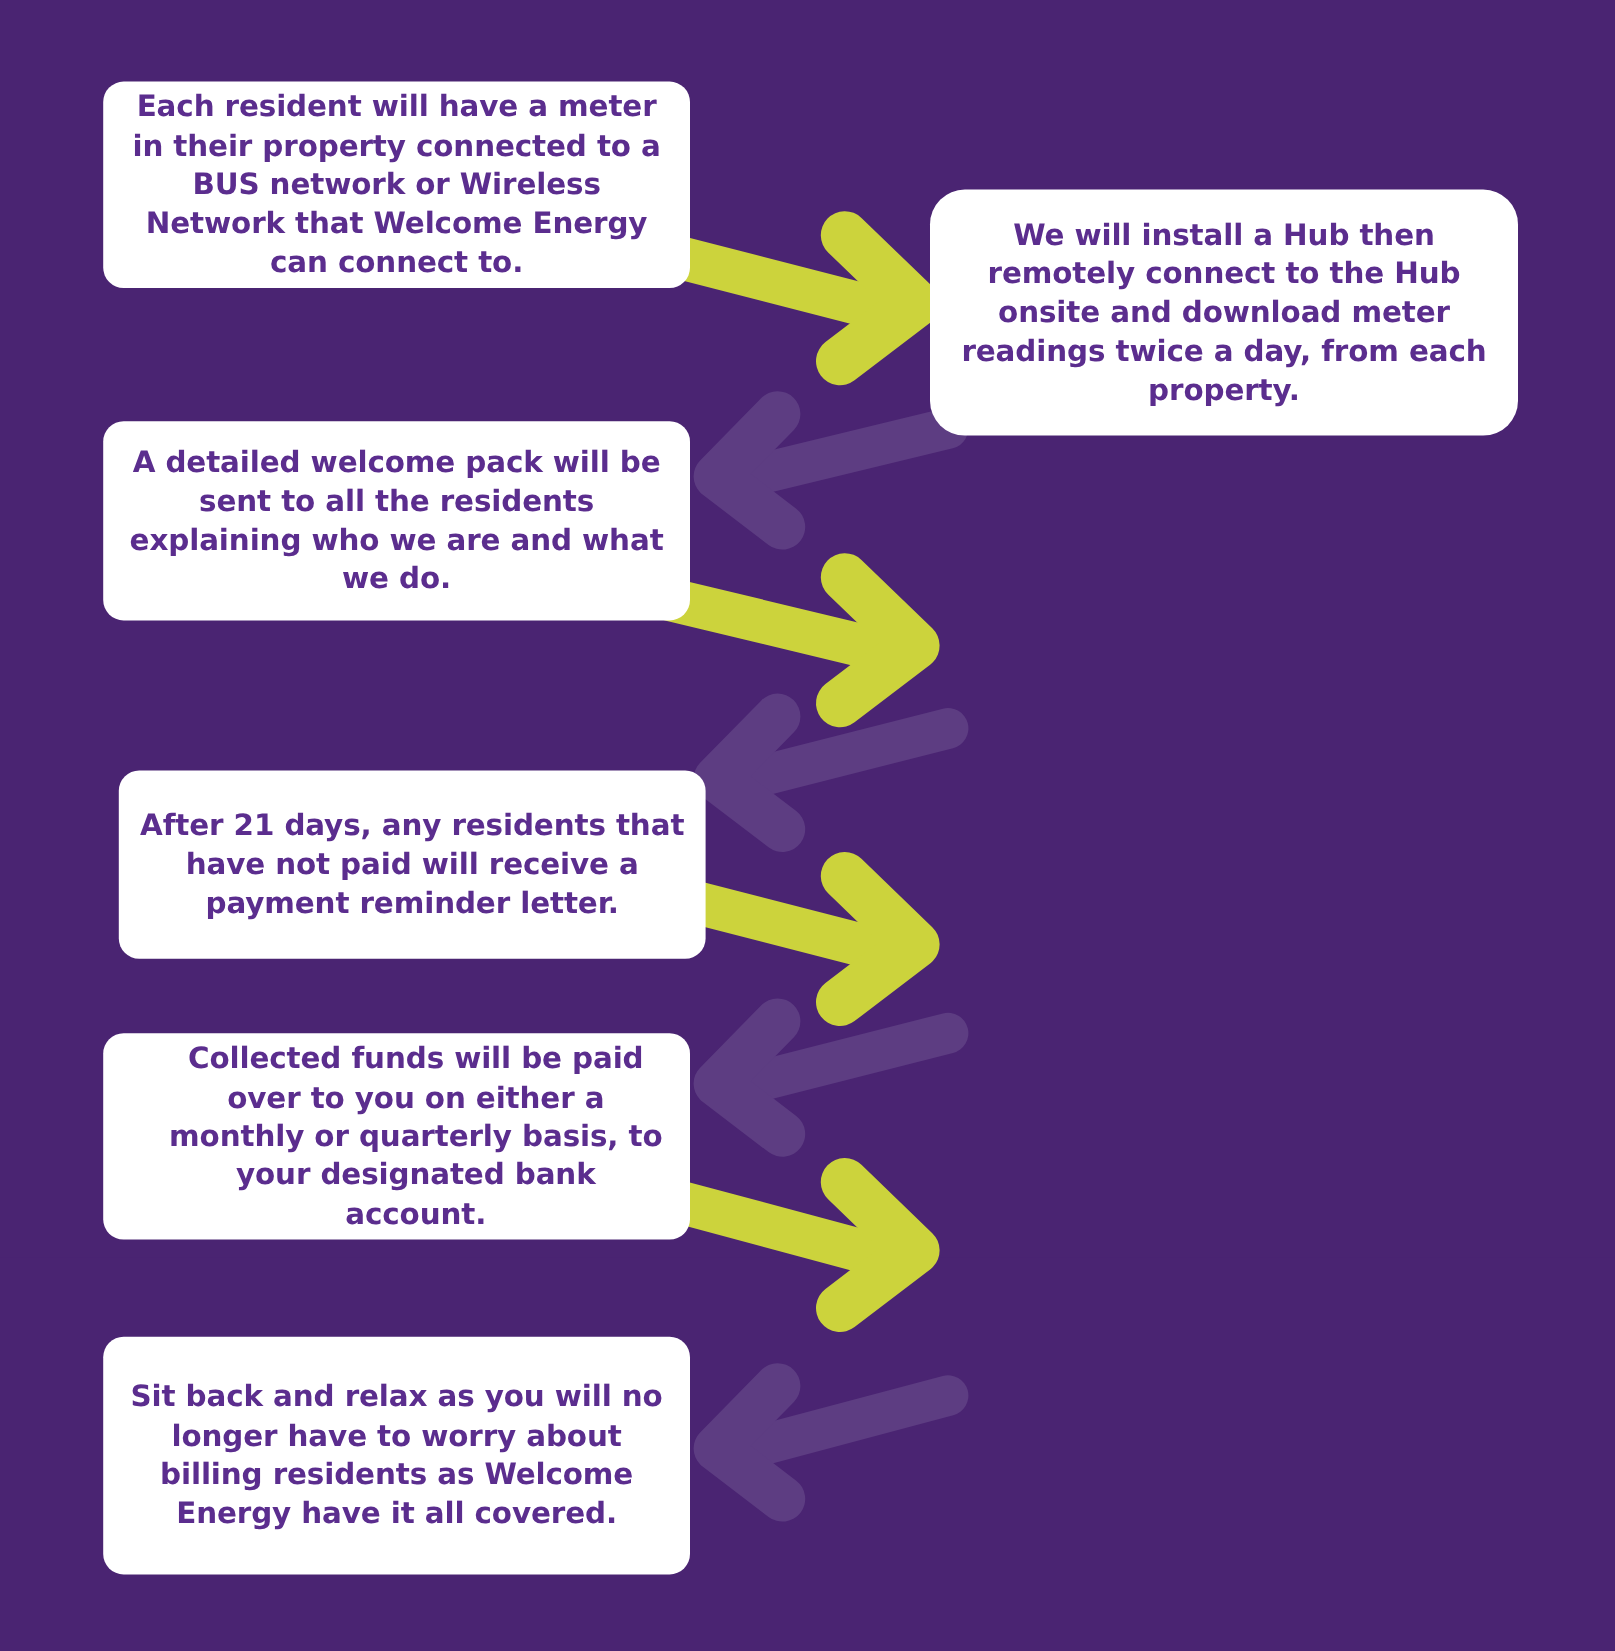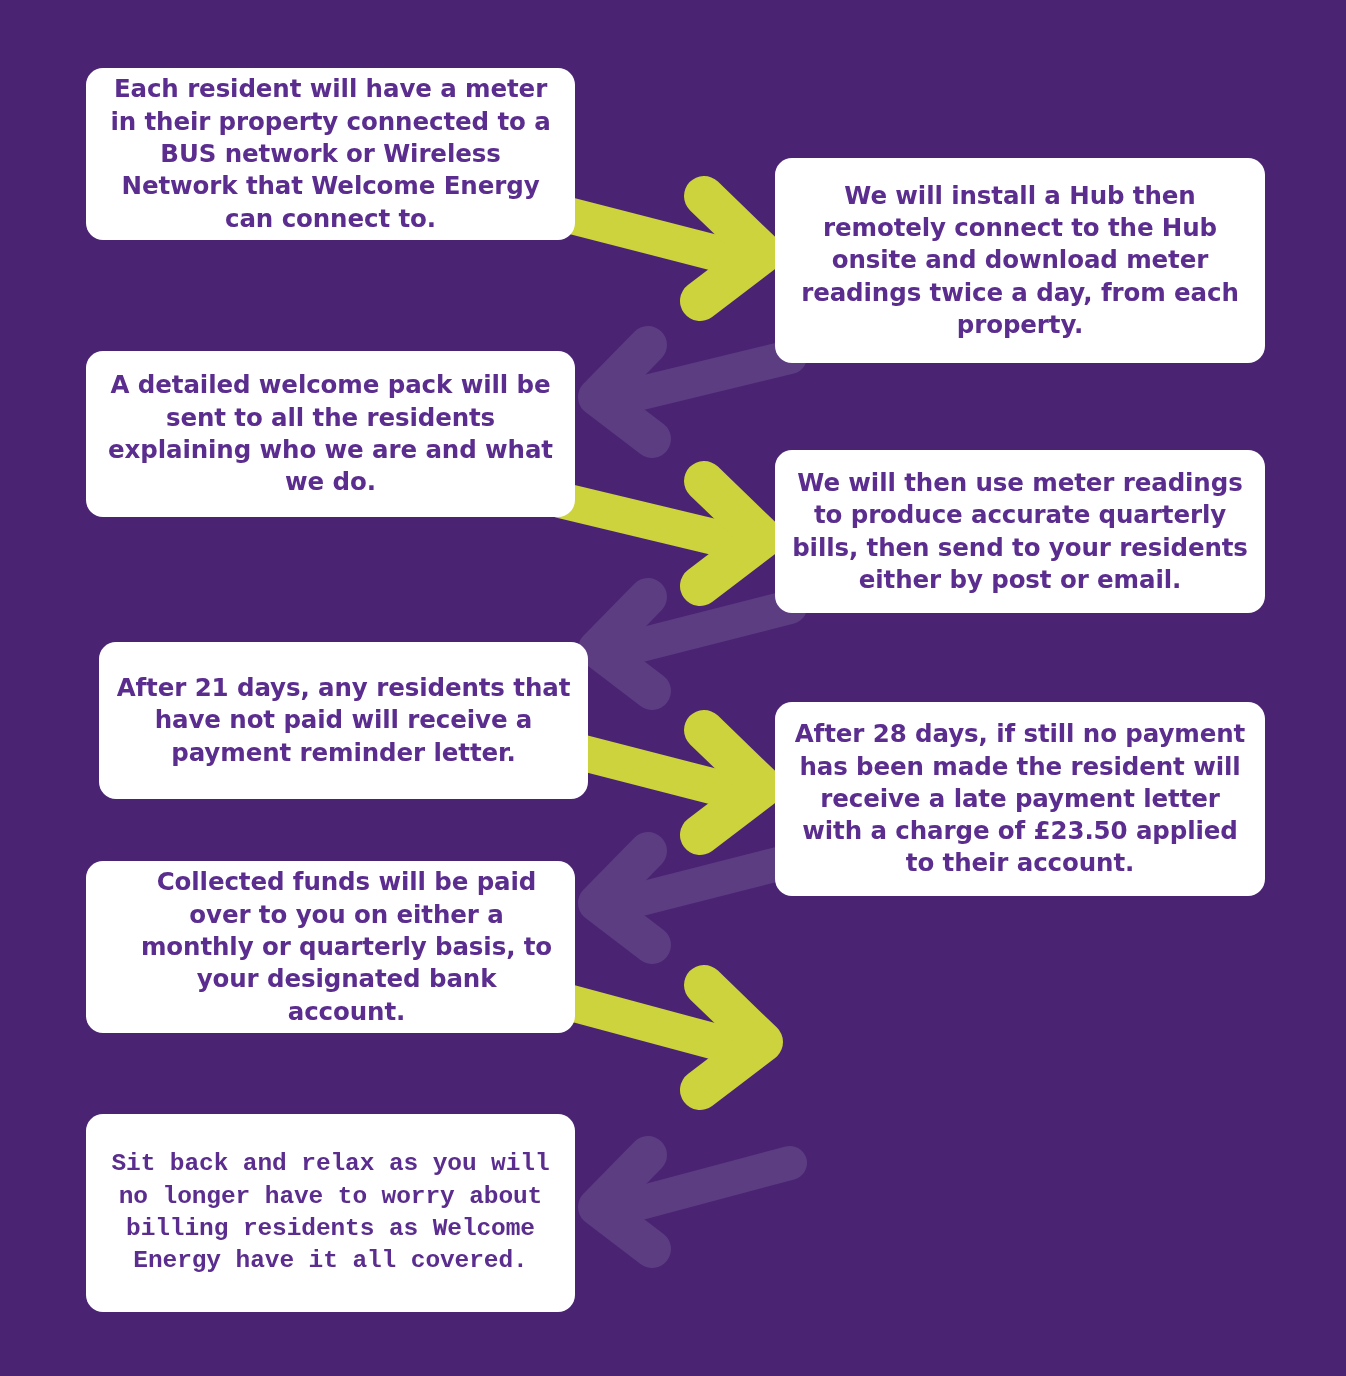--- a/index.html
+++ b/index.html
@@ -46,28 +46,28 @@
     text-align: center;
     letter-spacing: -0.1px;
     white-space: pre-line;
   }
   
   .card.left  { left: 86px;  width: 489px; }
   
   .card.right { left: 775px; width: 490px; }
 
   .c1 { top: 68px;   height: 172px; }
-  .c2 { top: 158px;  height: 205px; }
+  .c2 { top: 158px;  height: 205px; border-radius: 29px; }
   .c3 { top: 351px;  height: 166px; justify-content: center; }
   .c4 { top: 450px;  height: 163px; }
   .c5 { top: 642px;  height: 157px; margin-left: 13px; }
   .c6 { top: 702px;  height: 194px; }
   .c7 { top: 861px;  height: 172px; padding-left: 48px; }
   .c8 { top: 1017px; height: 193px; }
-  .c9 { top: 1114px; height: 198px; font-family: Liberation Mono, monospace; }
+  .c9 { top: 1114px; height: 198px; }
 </style>
 </head>
 <body>
 
 <div id="stage">
 
   <svg id="arrow-layer" viewBox="0 0 1346 1376">
 
     <g>
       <path d="M 560 213 L 735 258" stroke="#ccd33c" stroke-width="36" stroke-linecap="round" fill="none"></path>
@@ -115,31 +115,25 @@
   </div>
 
   <div class="card right c2">
     <div class="card-text">We will install a Hub then remotely connect to the Hub onsite and download meter readings twice a day, from each property.</div>
   </div>
 
   <div class="card left c3">
     <div class="card-text">A detailed welcome pack will be sent to all the residents explaining who we are and what we do.</div>
   </div>
 
-  <div class="card right c4">
-    <div class="card-text">We will then use meter readings to produce accurate quarterly bills, then send to your residents either by post or email.</div>
-  </div>
 
   <div class="card left c5">
     <div class="card-text">After 21 days, any residents that have not paid will receive a payment reminder letter.</div>
   </div>
 
-  <div class="card right c6">
-    <div class="card-text">After 28 days, if still no payment has been made the resident will receive a late payment letter with a charge of £23.50 applied to their account.</div>
-  </div>
 
   <div class="card left c7">
     <div class="card-text">Collected funds will be paid over to you on either a monthly or quarterly basis, to your designated bank account.</div>
   </div>
 
 
   <div class="card left c9">
     <div class="card-text">Sit back and relax as you will no longer have to worry about billing residents as Welcome Energy have it all covered.</div>
   </div>
 

